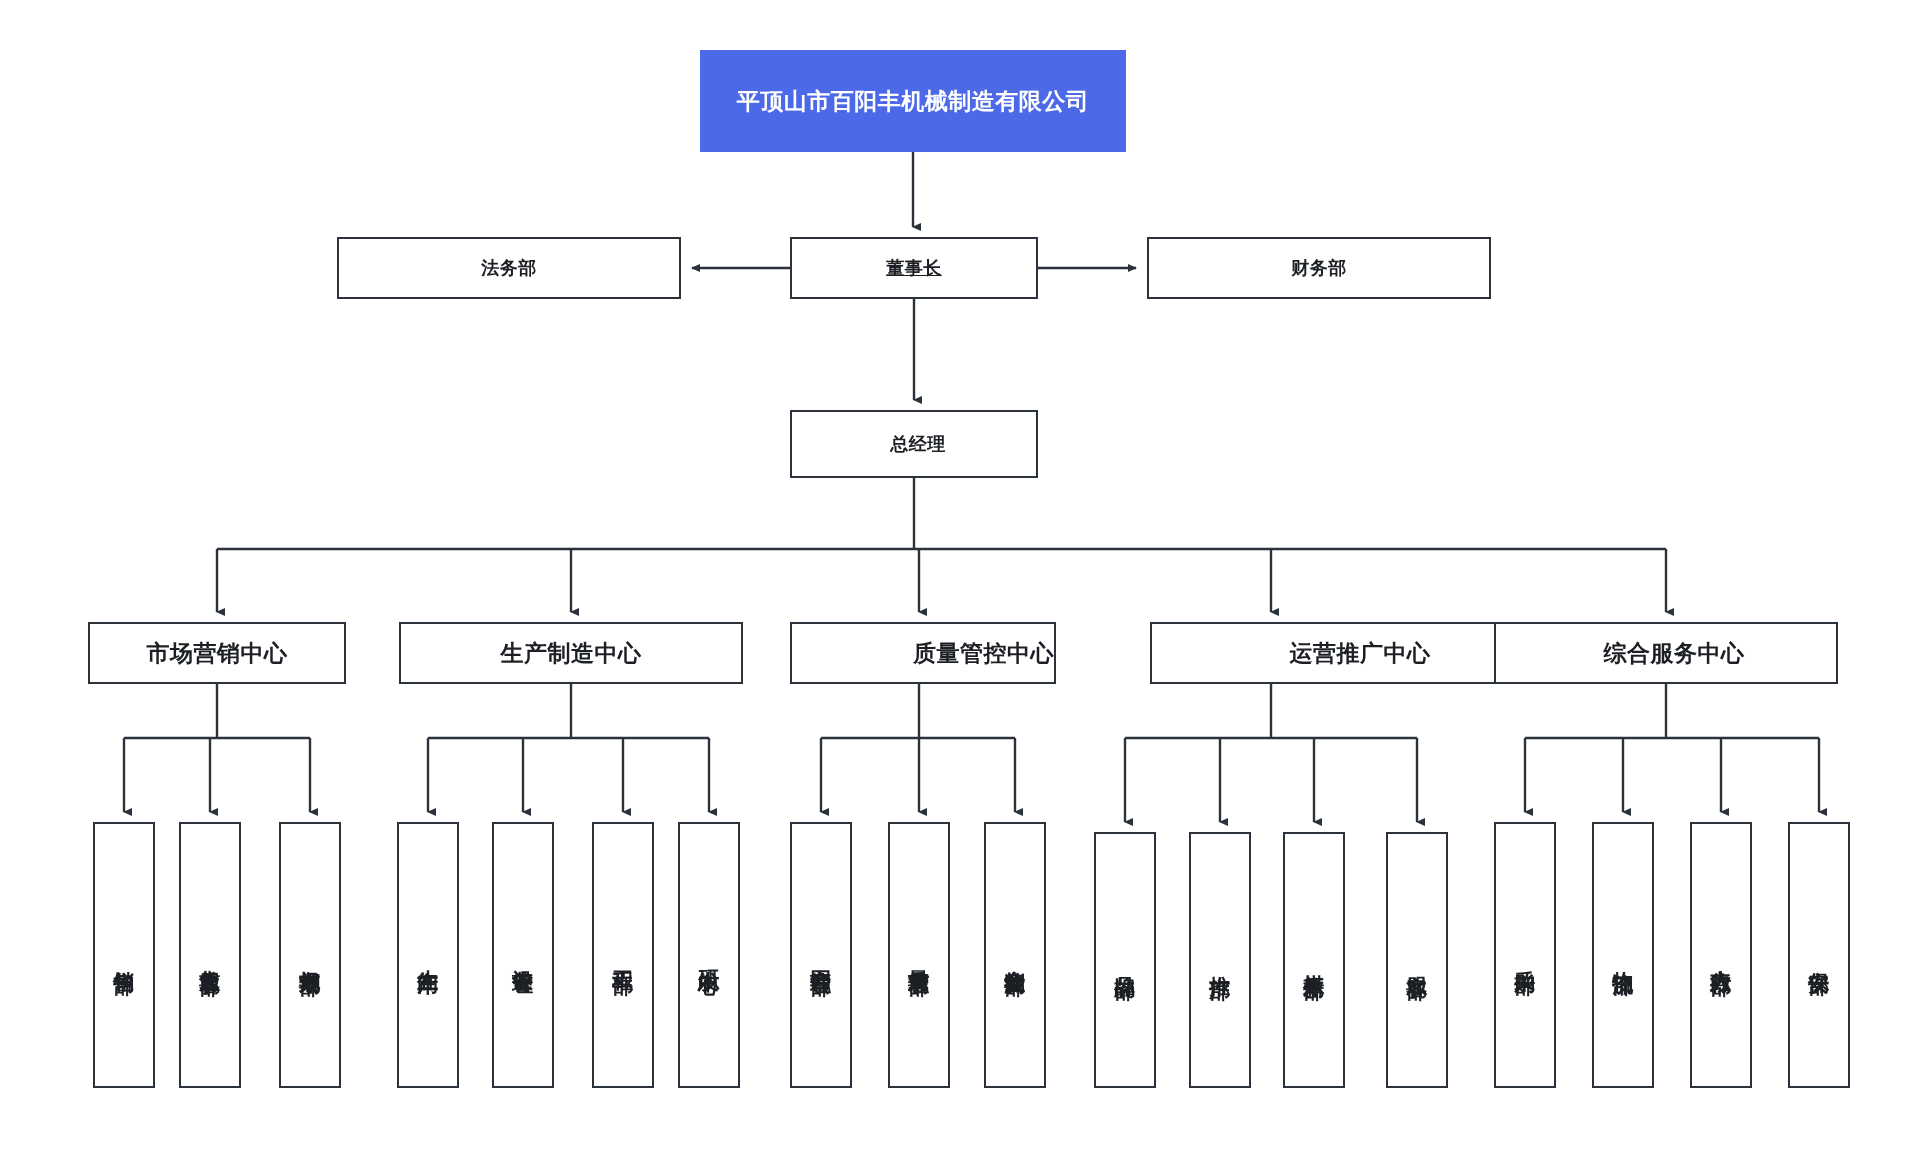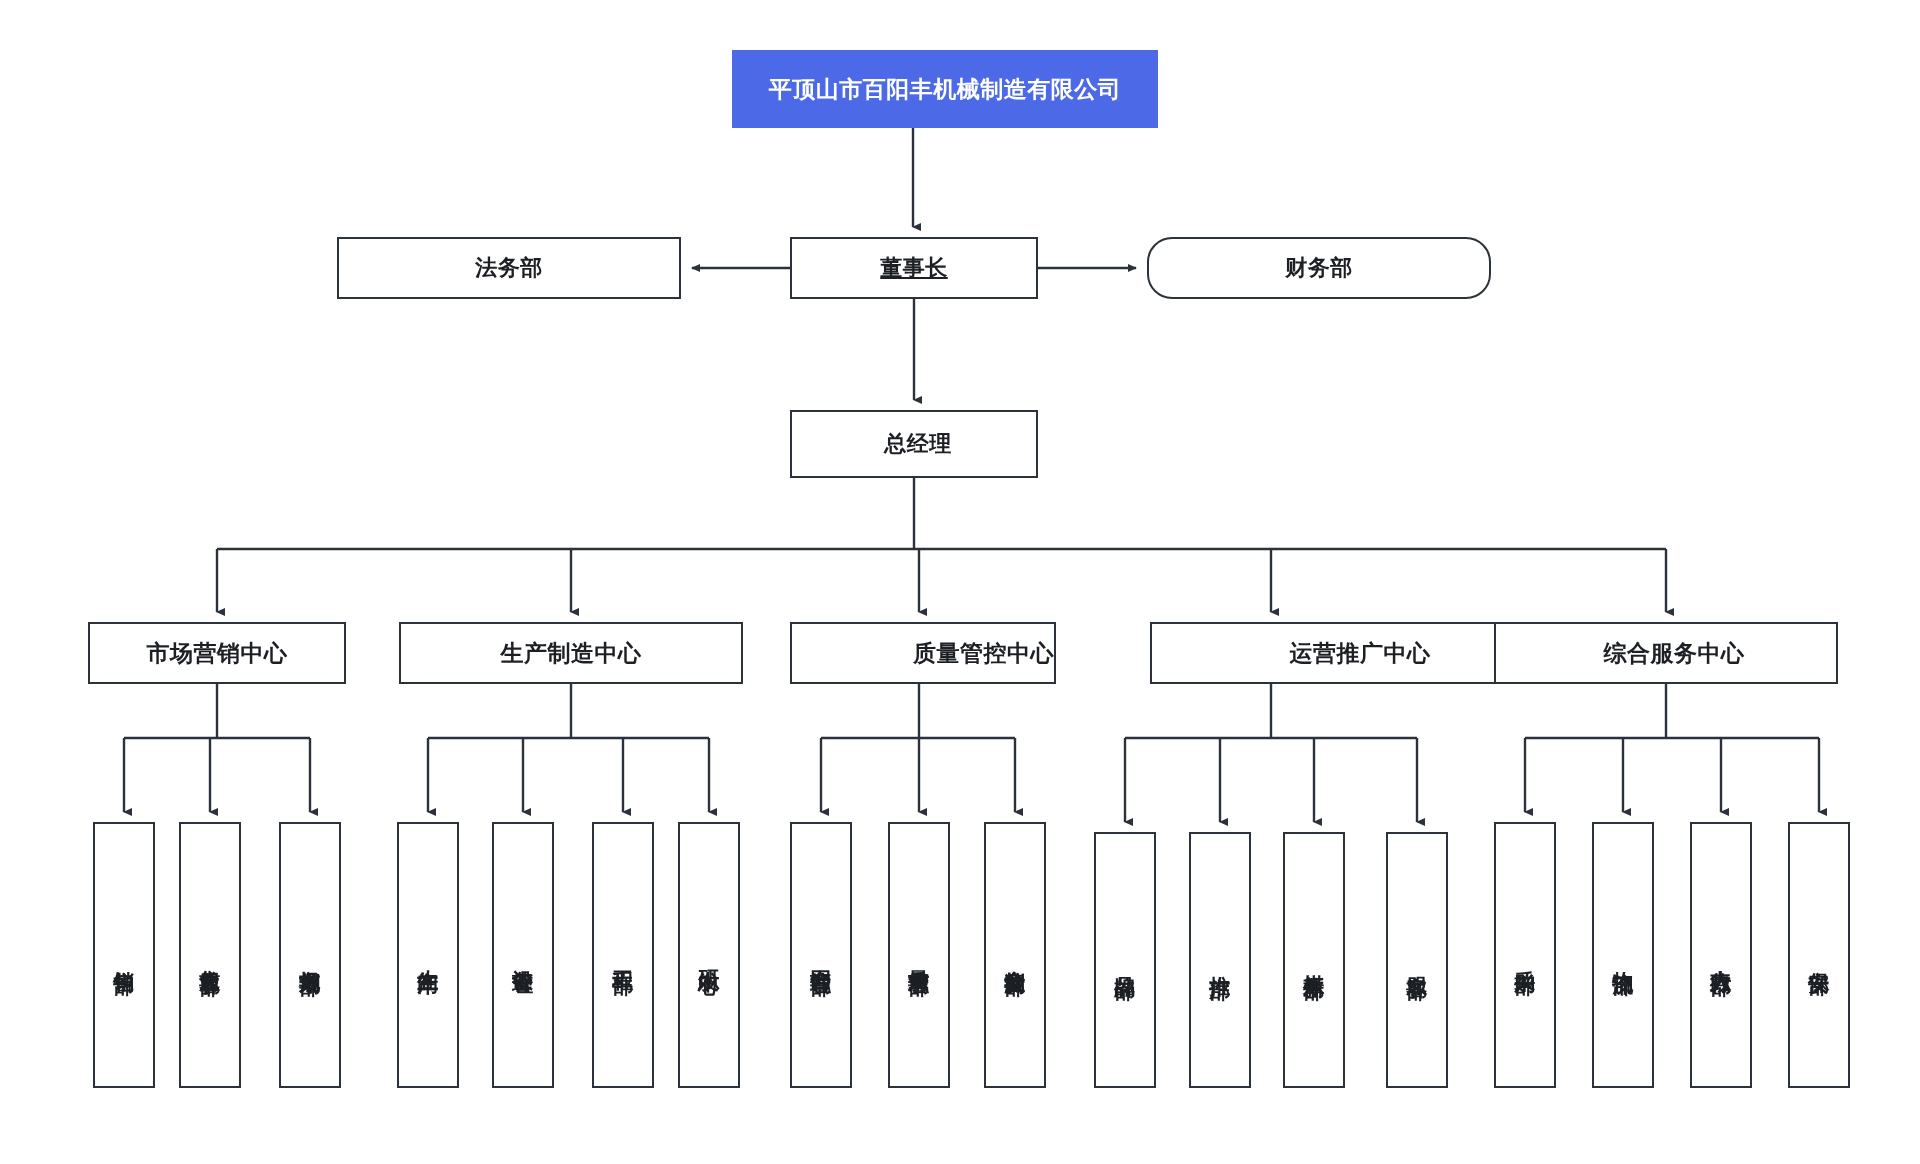--- a/index.html
+++ b/index.html
@@ -47,21 +47,21 @@
     line-height: 1.25;
     letter-spacing: 0.5px;
   }
   .node-label.vertical {
     writing-mode: vertical-rl;
     text-orientation: upright;
     line-height: 1.22;
     letter-spacing: 1px;
   }
   .lvl-root .node-label { font-size: 23px; }
-  .lvl-exec .node-label { font-size: 22px; }
+  .lvl-exec .node-label { font-size: 18px; }
   .lvl-center .node-label { font-size: 23px; }
   .lvl-dept .node-label { font-size: 21px; }
 </style>
 </head>
 <body>
 
 <div id="chart-root">
   <svg class="org-canvas" xmlns="http://www.w3.org/2000/svg">
     <defs>
       <marker id="arrow-down" markerWidth="10" markerHeight="10" refX="5" refY="8" orient="auto" markerUnits="userSpaceOnUse">
@@ -107,30 +107,30 @@
         <path d="M1666,549 L1666,612" marker-end="url(#arrow-down)"></path>
         <path d="M1666,684 L1666,738"></path>
         <path d="M1525,738 L1819,738"></path>
         <path d="M1525,738 L1525,812" marker-end="url(#arrow-down)"></path>
         <path d="M1623,738 L1623,812" marker-end="url(#arrow-down)"></path>
         <path d="M1721,738 L1721,812" marker-end="url(#arrow-down)"></path>
         <path d="M1819,738 L1819,812" marker-end="url(#arrow-down)"></path>
       </g>
   </svg>
   <div id="nodes-layer">
-      <div class="node-box lvl-root root" style="left: 732px; top: 50px; width: 426px; height: 78px;">
+      <div class="node-box lvl-root root" style="left: 700px; top: 50px; width: 426px; height: 102px;">
         <span class="node-label">平顶山市百阳丰机械制造有限公司</span>
       </div>
       <div class="node-box lvl-exec" style="left: 337px; top: 237px; width: 344px; height: 62px;">
         <span class="node-label">法务部</span>
       </div>
       <div class="node-box lvl-exec" style="left: 790px; top: 237px; width: 248px; height: 62px; text-decoration: underline;">
         <span class="node-label">董事长</span>
       </div>
-      <div class="node-box lvl-exec" style="left: 1147px; top: 237px; width: 344px; height: 62px; border-radius: 25px;">
+      <div class="node-box lvl-exec" style="left: 1147px; top: 237px; width: 344px; height: 62px;">
         <span class="node-label">财务部</span>
       </div>
       <div class="node-box lvl-exec" style="left: 790px; top: 410px; width: 248px; height: 68px; padding-left: 8px;">
         <span class="node-label">总经理</span>
       </div>
       <div class="node-box lvl-center" style="left: 88px; top: 622px; width: 258px; height: 62px;">
         <span class="node-label">市场营销中心</span>
       </div>
       <div class="node-box lvl-dept" style="left: 93px; top: 822px; width: 62px; height: 266px;">
         <span class="node-label vertical">销售部</span>

